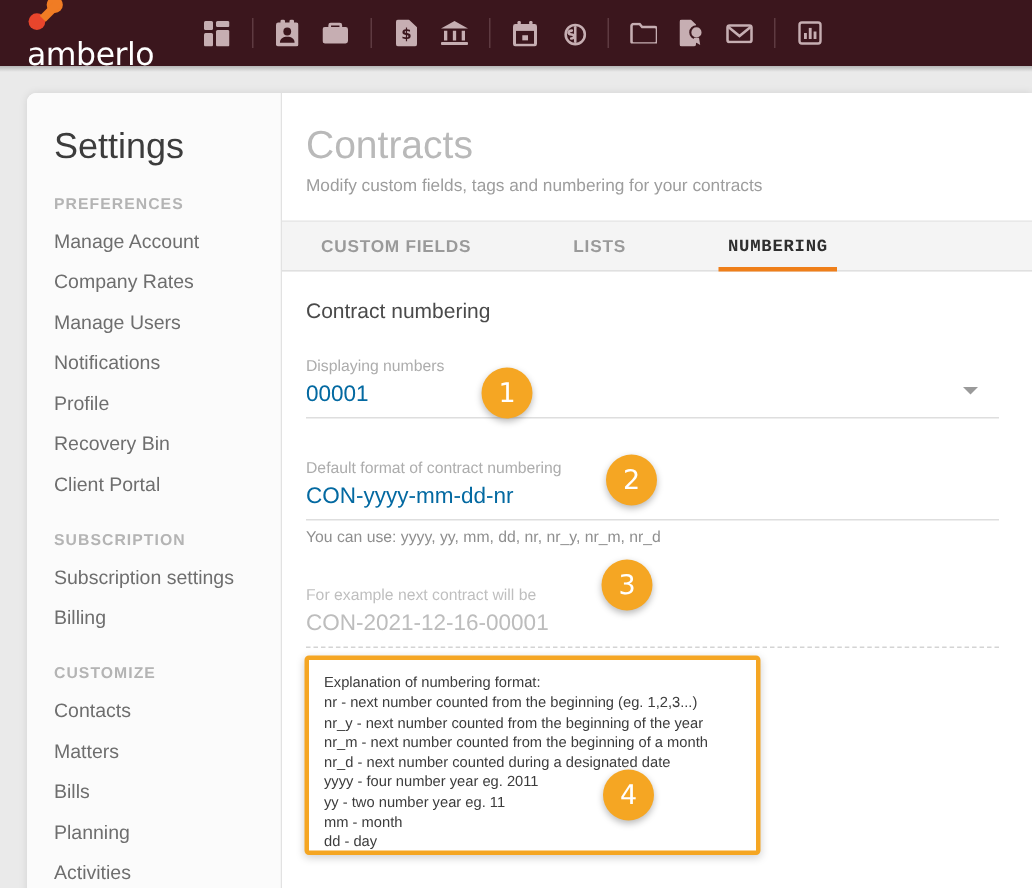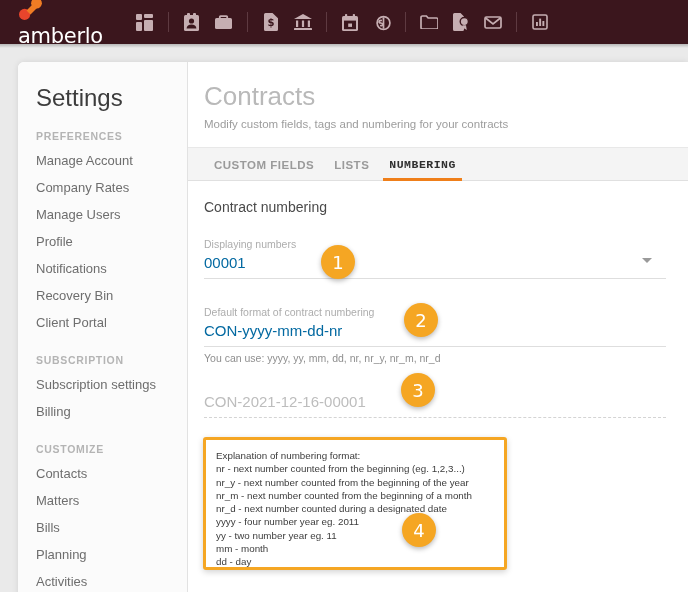--- a/index.html
+++ b/index.html
@@ -95,20 +95,21 @@
   .page-sub {
     font-size: 11.5px; color: #9d9d9d; margin-top: 6px;
   }
   .tabbar {
     margin-top: 17px; height: 34px;
     background: #f4f4f4;
     border-top: 1px solid #e8e8e8;
     border-bottom: 1px solid #e0e0e0;
     display: flex; align-items: flex-end;
     padding-left: 16px;
+    gap: 48px;
   }
   .tab {
     font-size: 11.5px; font-weight: 700; letter-spacing: 0.5px;
     color: #9a9a9a; padding: 0 10px 9px 10px;
     position: relative; cursor: pointer;
   }
   .tab.active { color: #2f2f2f; font-family: Liberation Mono, monospace; }
   .tab.active::after {
     content: ""; position: absolute; left: 4px; right: 4px; bottom: -1px;
     height: 3px; background: #ef7f1a;
@@ -276,22 +277,22 @@
 
 <div class="page-card">
 
   <div class="sidebar">
     <div class="settings-title">Settings</div>
 
     <div class="nav-group-label">PREFERENCES</div>
     <div class="nav-item">Manage Account</div>
     <div class="nav-item">Company Rates</div>
     <div class="nav-item">Manage Users</div>
+    <div class="nav-item">Notifications</div>
     <div class="nav-item">Profile</div>
-    <div class="nav-item">Notifications</div>
     <div class="nav-item">Recovery Bin</div>
     <div class="nav-item">Client Portal</div>
 
     <div class="nav-group-label">SUBSCRIPTION</div>
     <div class="nav-item">Subscription settings</div>
     <div class="nav-item">Billing</div>
 
     <div class="nav-group-label">CUSTOMIZE</div>
     <div class="nav-item">Contacts</div>
     <div class="nav-item">Matters</div>
@@ -329,20 +330,21 @@
       </div>
 
       <div class="field">
         <div class="field-label">Default format of contract numbering</div>
         <div class="field-value">CON-yyyy-mm-dd-nr</div>
         <div class="field-line"></div>
         <div class="field-hint">You can use: yyyy, yy, mm, dd, nr, nr_y, nr_m, nr_d</div>
       </div>
 
       <div class="field muted">
+        <div class="field-label">For example next contract will be</div>
         <div class="field-value">CON-2021-12-16-00001</div>
         <div class="field-line dotted"></div>
       </div>
     </div>
   </div>
 </div>
 
 <div class="explain-box">
   <div class="explain-line">Explanation of numbering format:</div>
   <div class="explain-line">nr - next number counted from the beginning (eg. 1,2,3...)</div>

